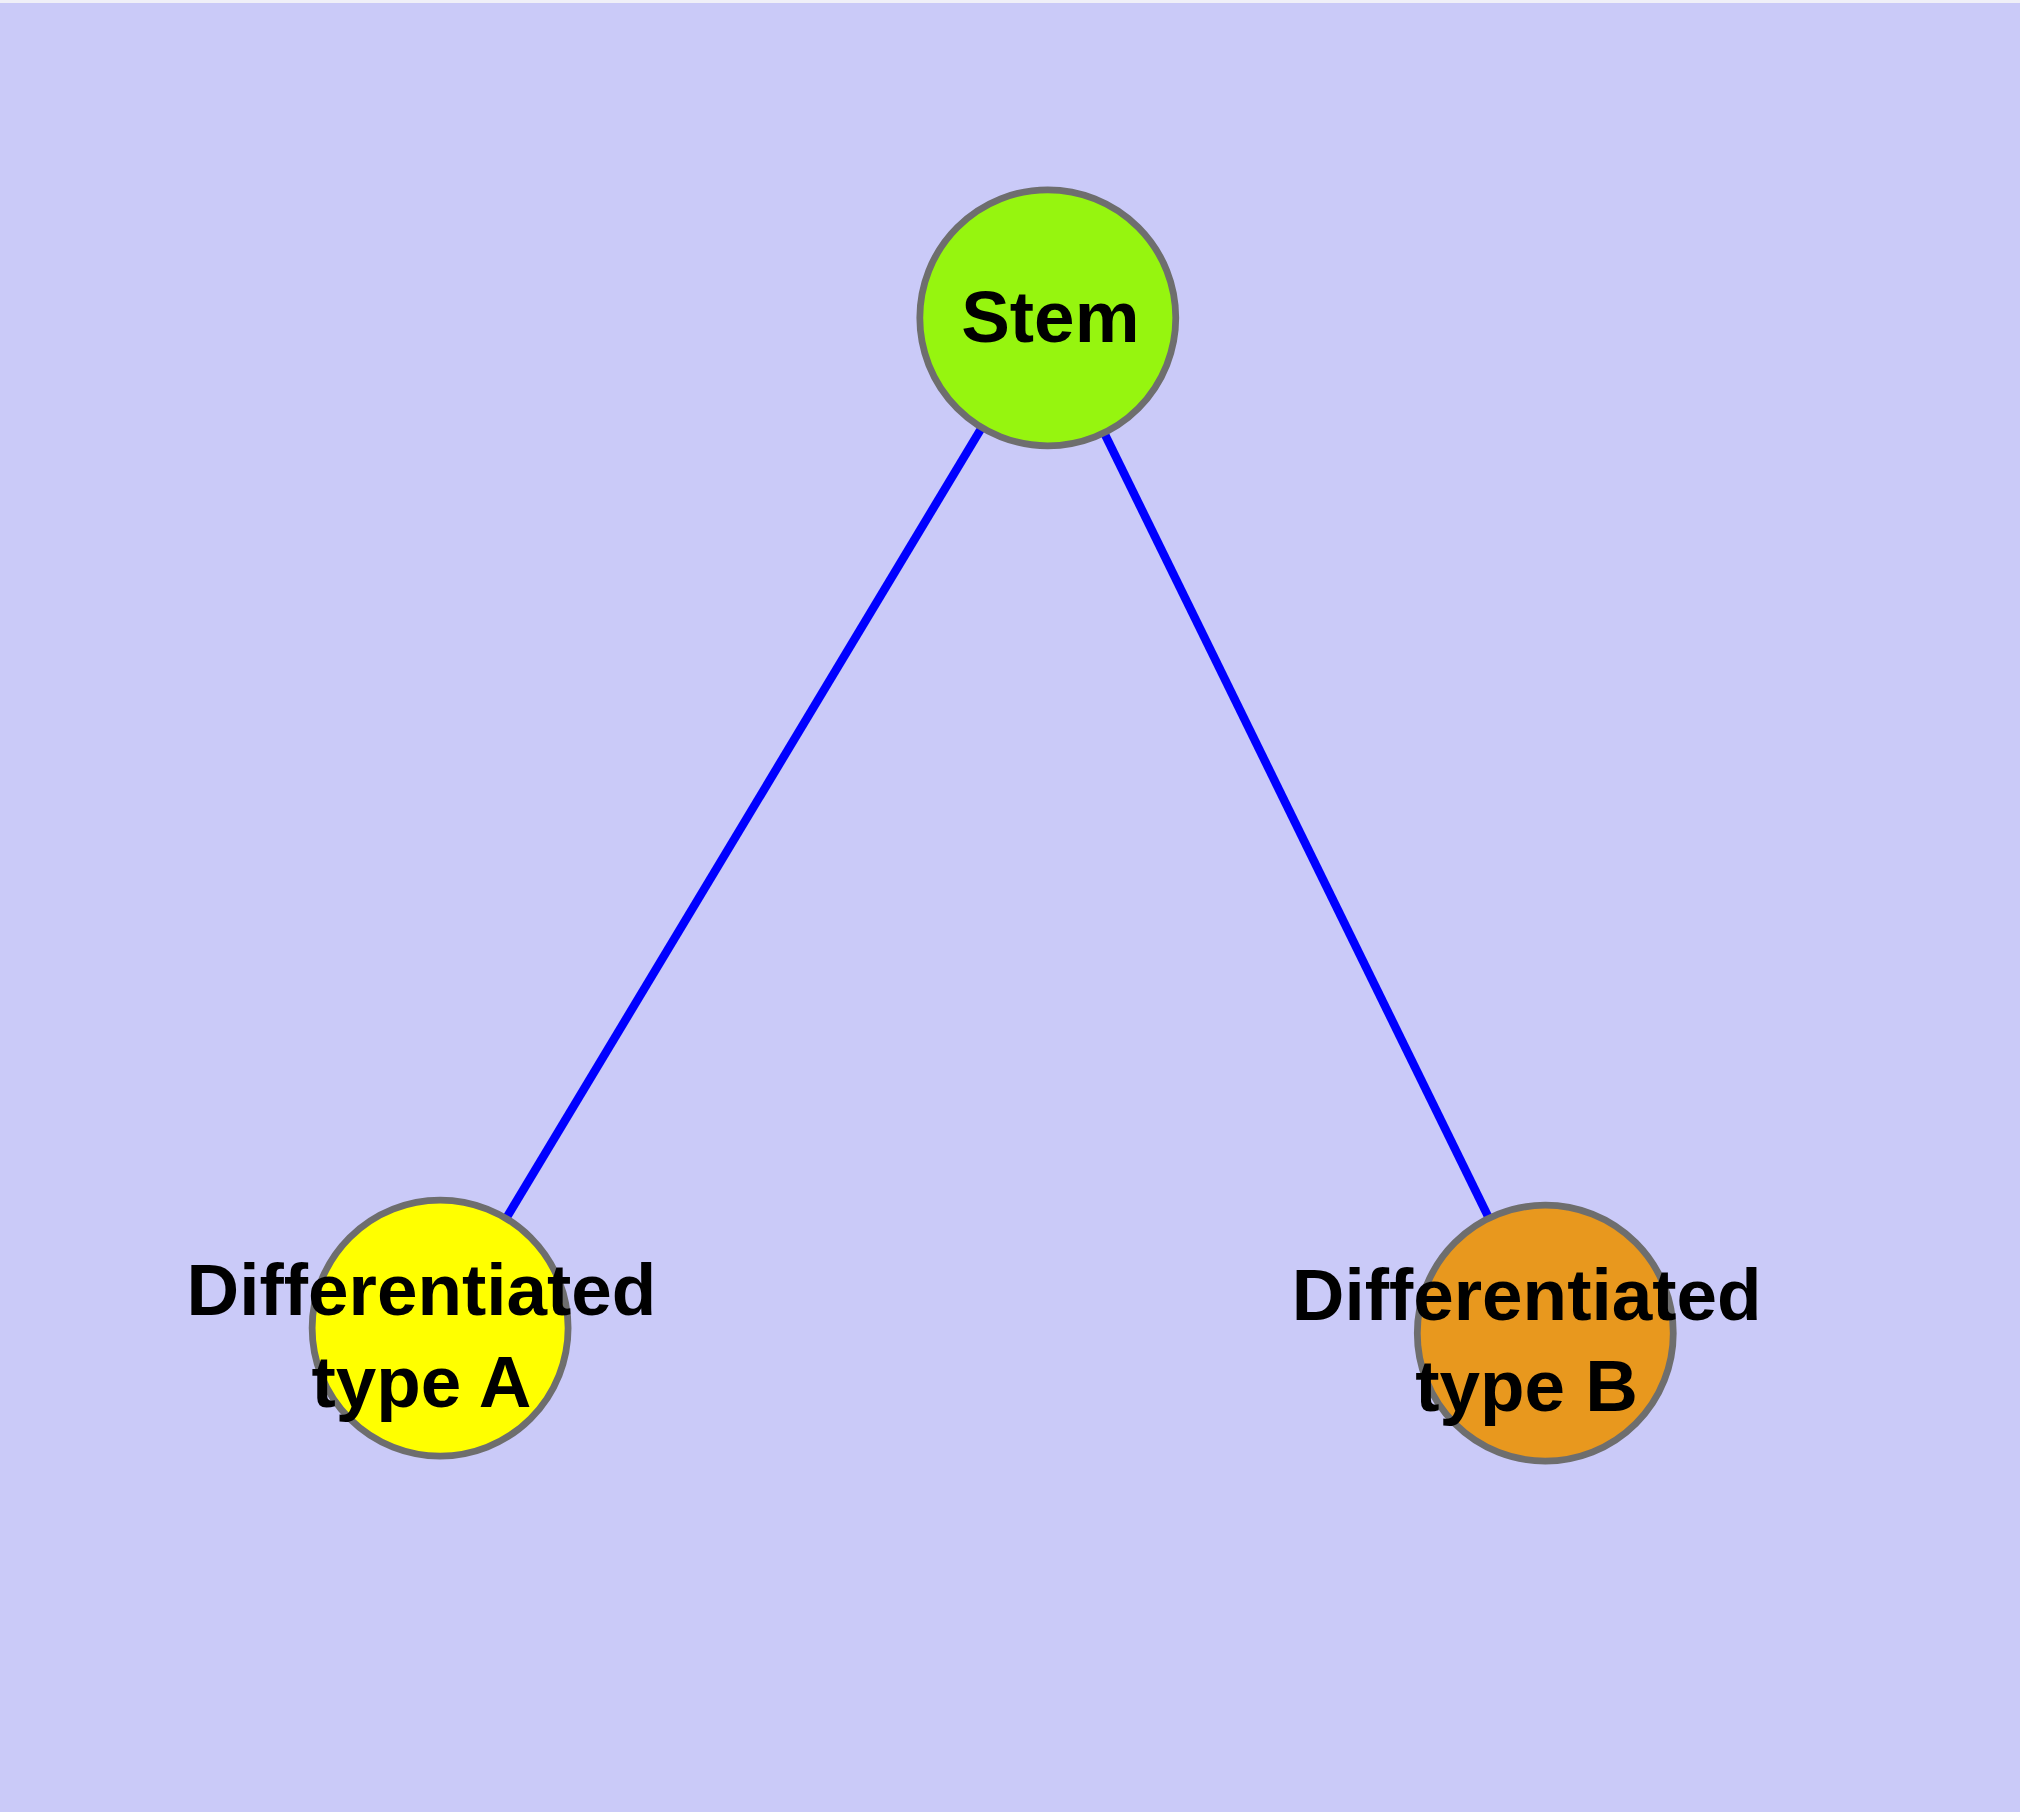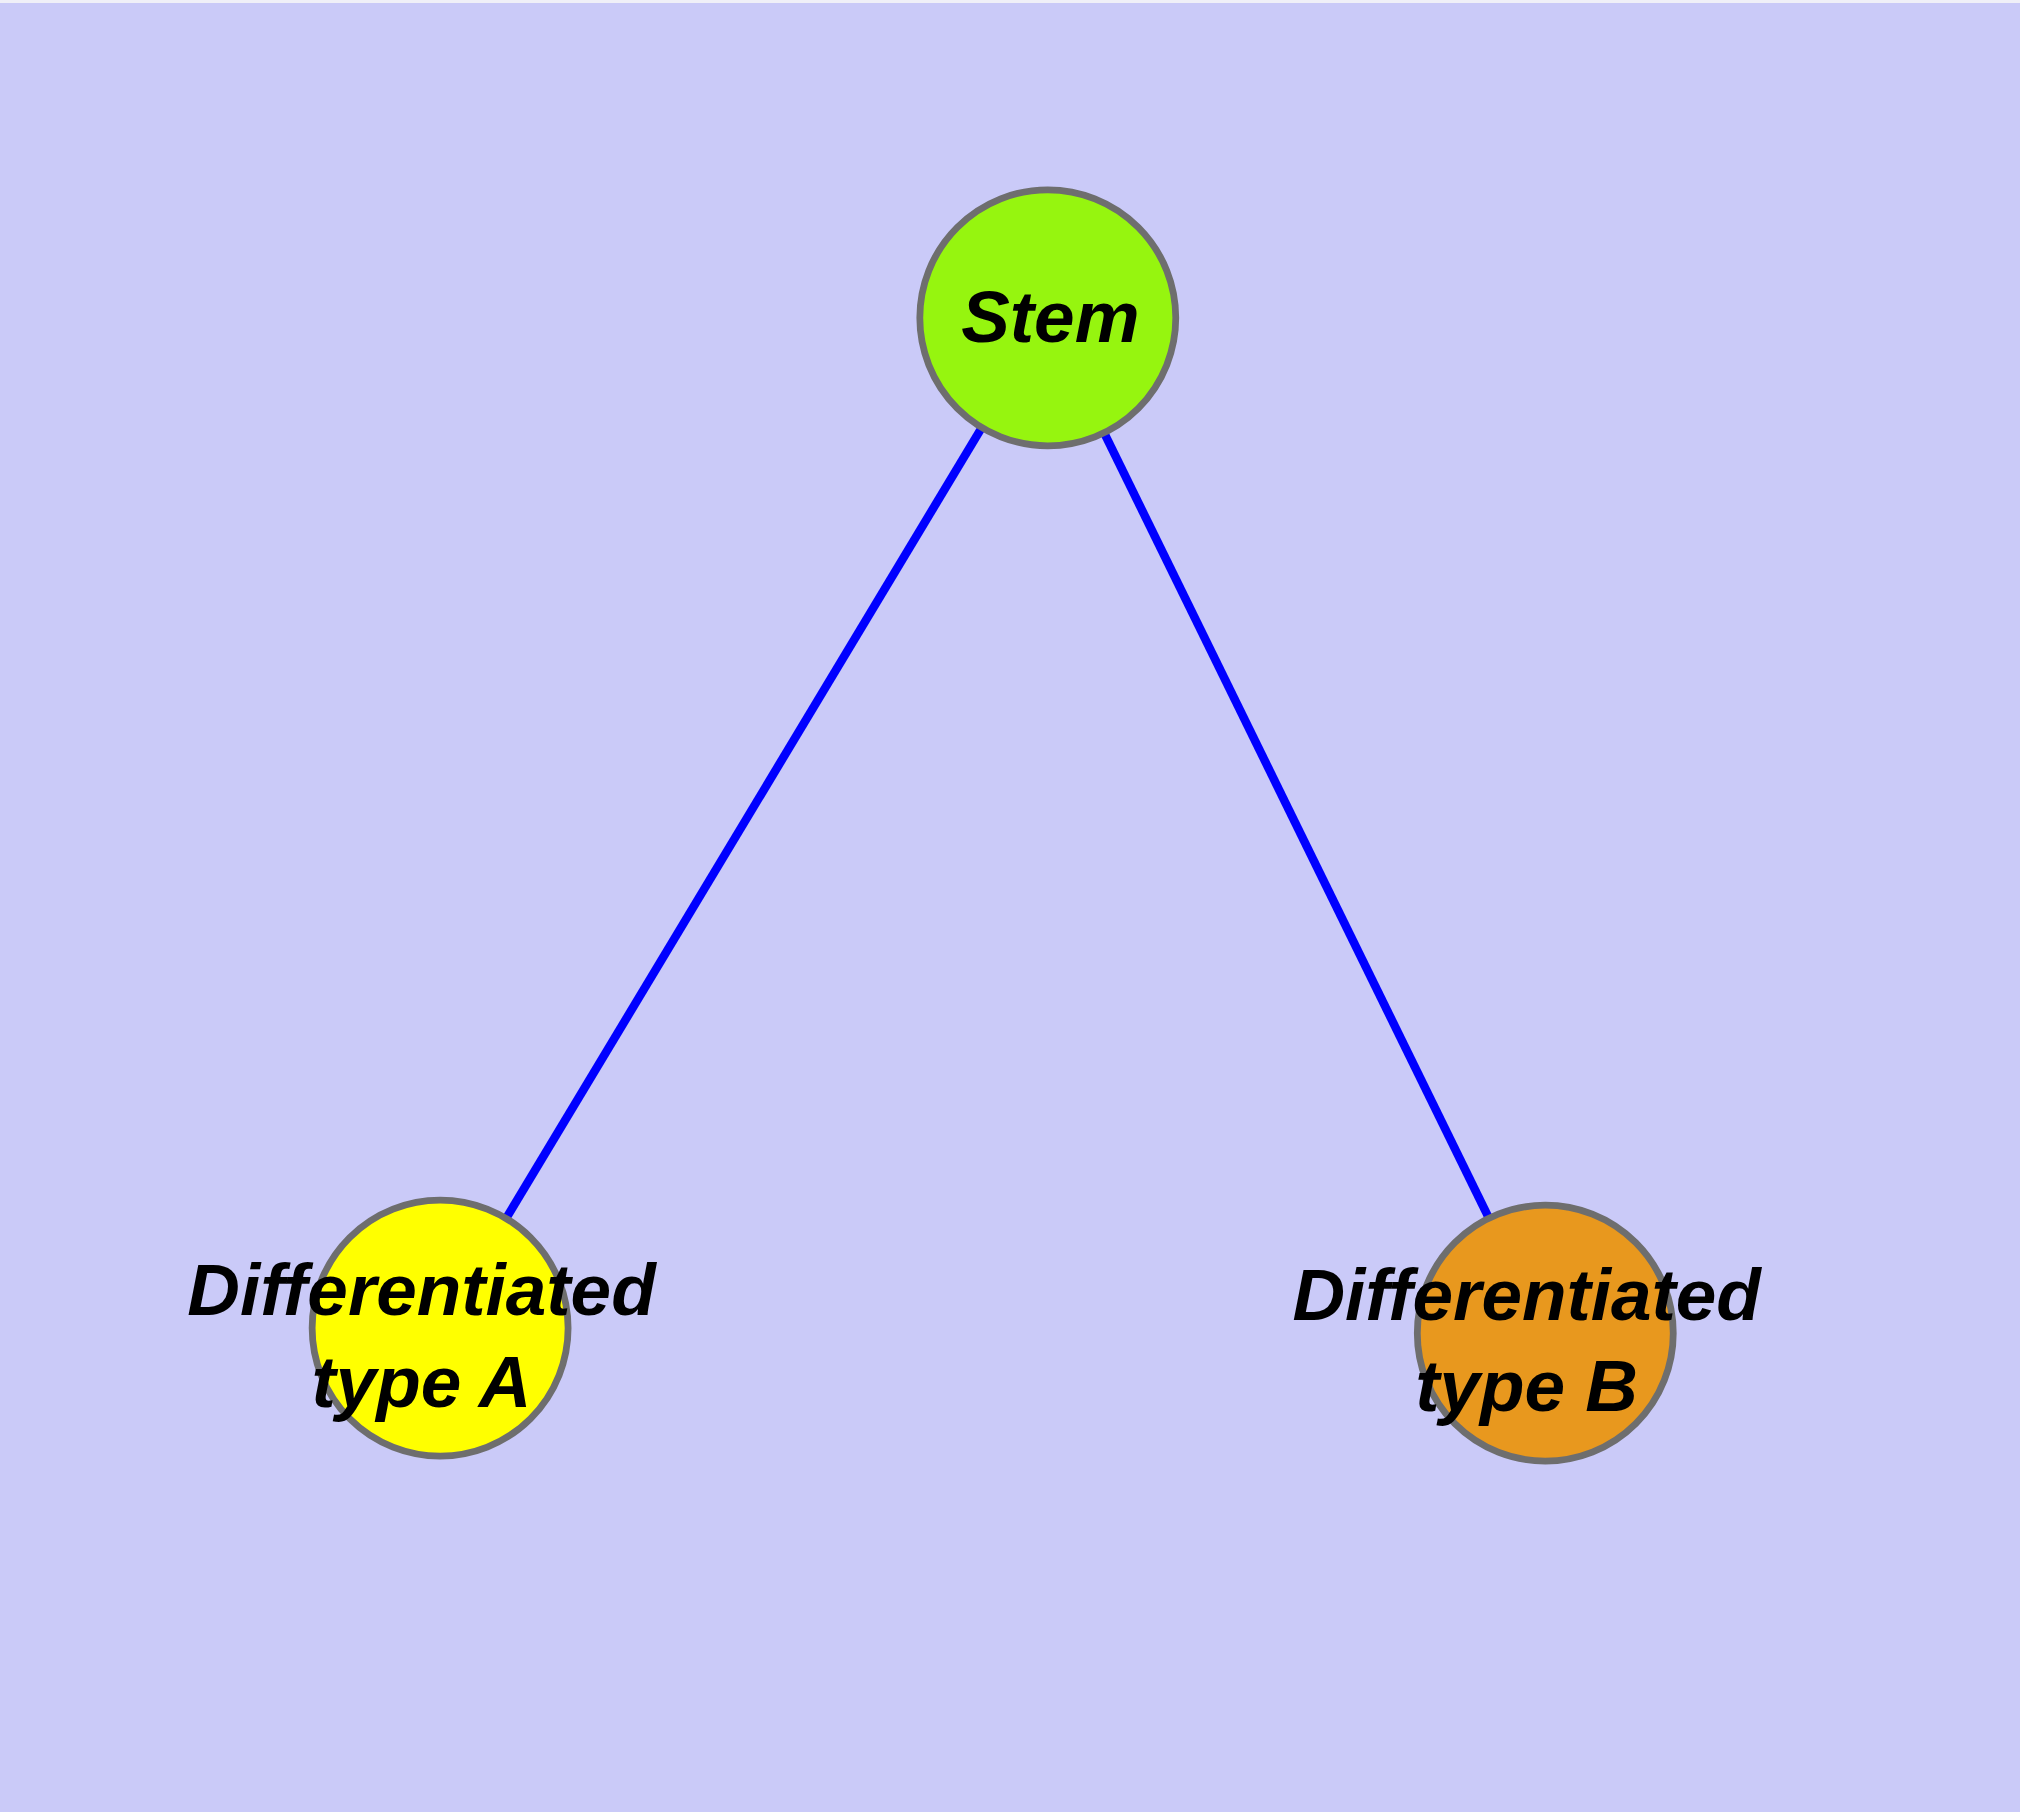--- a/index.html
+++ b/index.html
@@ -5,21 +5,20 @@
   html, body {
     margin: 0;
     padding: 0;
     background: #CACAF8;
   }
   .stage {
     position: relative;
     width: 2021px;
     height: 1812px;
     overflow: hidden;
-    font-style: italic;
   }
   .top-border {
     position: absolute;
     top: 0; left: 0;
     width: 100%;
     height: 2.5px;
     background: #F0F0F8;
     z-index: 2;
   }
   svg.diagram {

